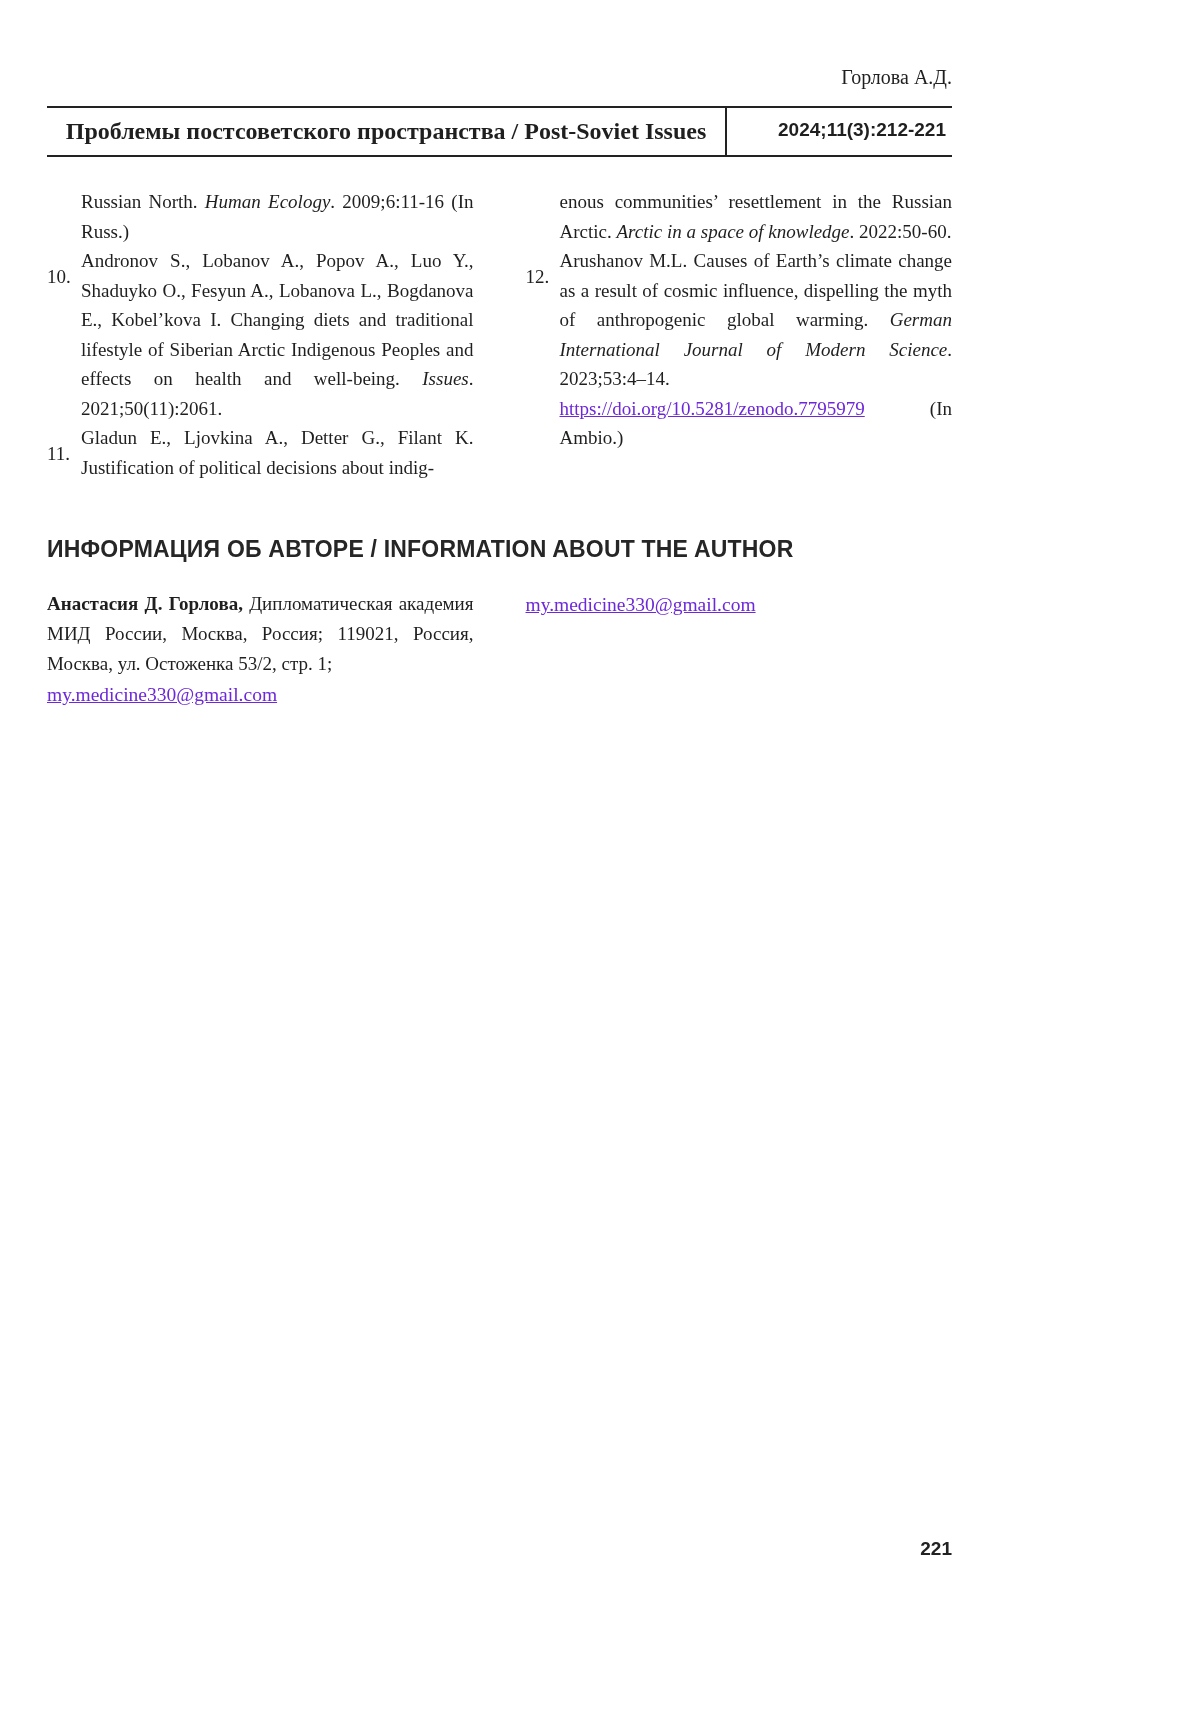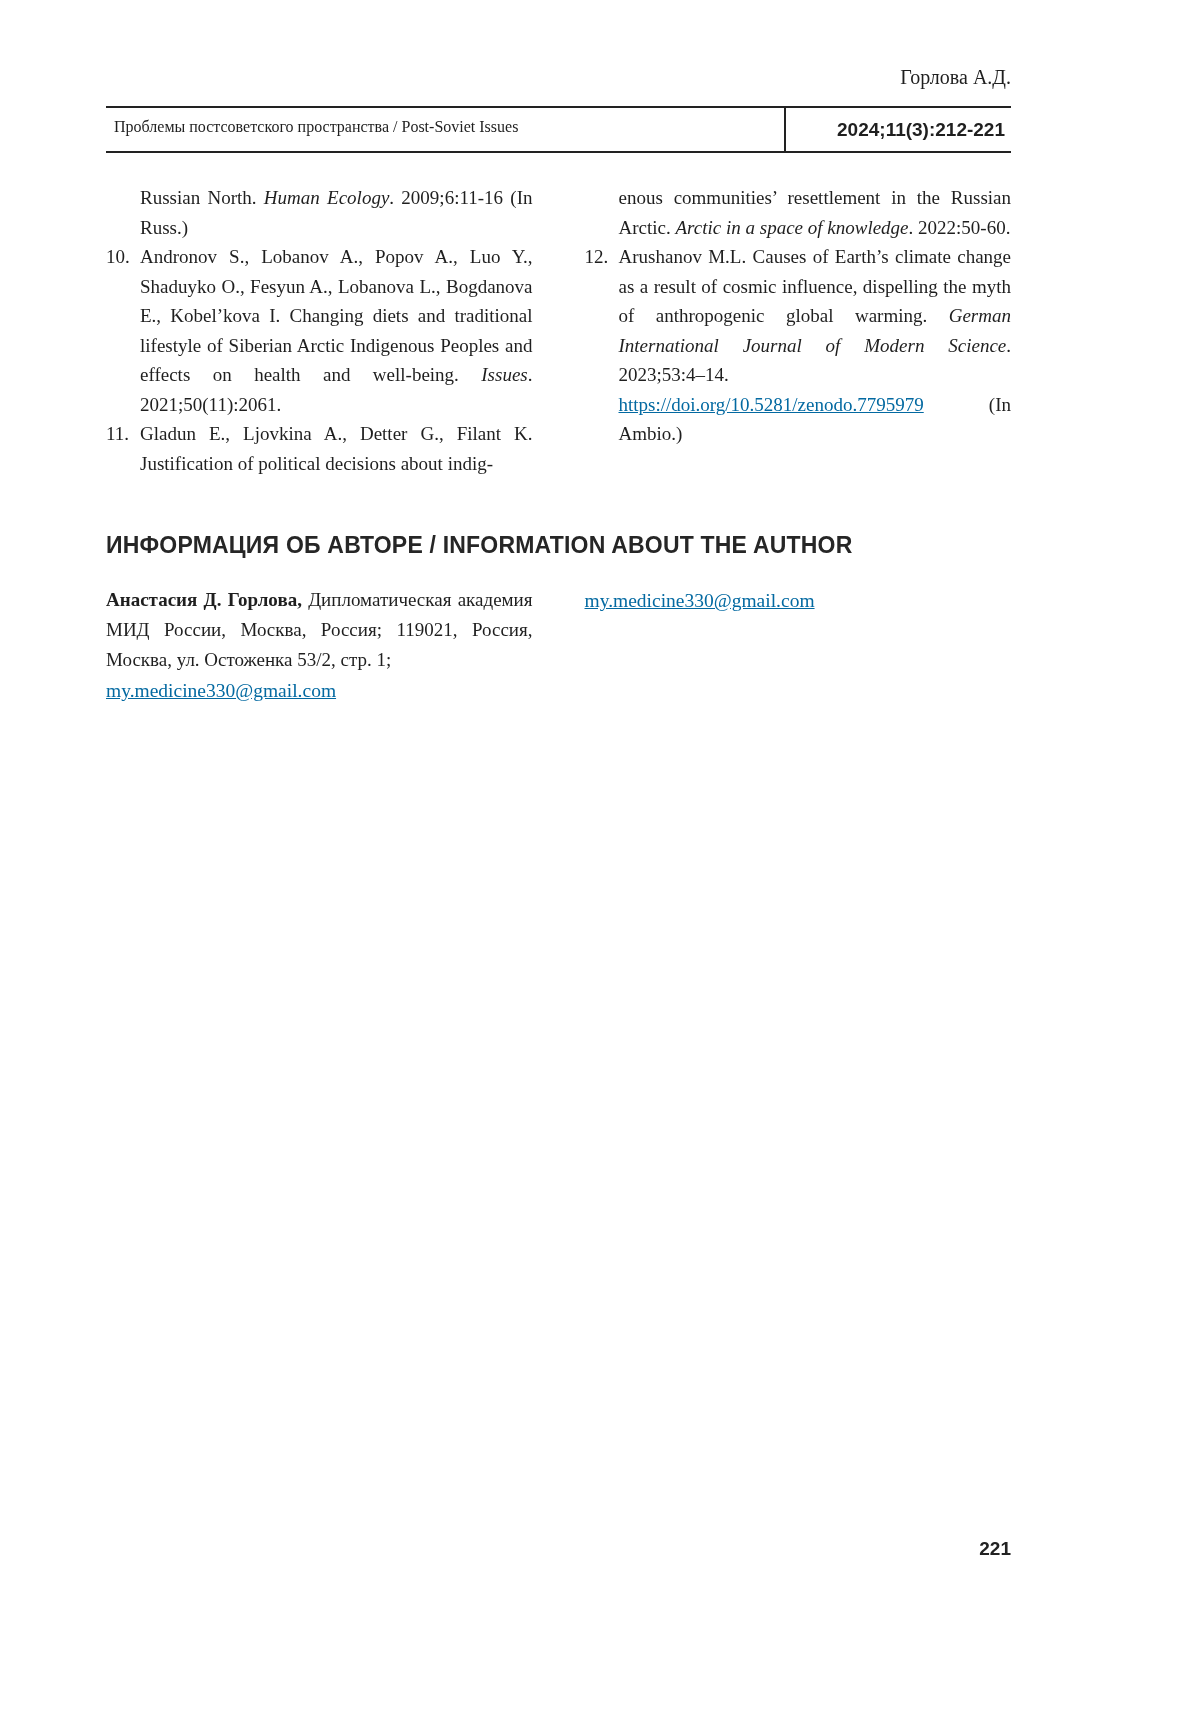--- a/index.html
+++ b/index.html
@@ -8,41 +8,42 @@
     height: 1710px;
     background: #ffffff;
     font-family: "Liberation Serif", serif;
     color: #1f1f1f;
     overflow: hidden;
   }
   .page {
     position: relative;
     width: 905px;
     height: 1534px;
-    margin-left: 106px;
+    margin-left: 47px;
   }
   
   .running-head {
     padding-top: 62px;
     text-align: right;
     font-size: 20px;
     line-height: 31px;
     margin-bottom: 13px;
   }
   
   .jbar {
     display: flex;
     align-items: stretch;
     border-top: 2px solid #222;
     border-bottom: 2px solid #222;
   }
   .jtitle {
     flex: 1;
-    font-weight: normal;
-    font-size: 16px;
+    text-align: center;
+    font-weight: bold;
+    font-size: 24px;
     padding: 10px 8px;
   }
   .jissue {
     width: 227px;
     border-left: 2px solid #222;
     text-align: right;
     font-family: "Liberation Sans", sans-serif;
     font-weight: bold;
     font-size: 19px;
     padding: 11px 6px 10px 6px;
@@ -59,26 +60,26 @@
   .ref {
     position: relative;
     padding-left: 34px;
     font-size: 19px;
     line-height: 29.5px;
     text-align: justify;
   }
   .ref-num {
     position: absolute;
     left: 0;
-    top: 0;
+    top: 16px;
   }
   .i { font-style: italic; }
   .b { font-weight: bold; }
   a.link, .link {
-    color: #0369a1;
+    color: #6d28d9;
     overflow-wrap: anywhere;
     cursor: pointer;
   }
   
   .section-heading {
     margin-top: 54px;
     font-family: Liberation Sans, sans-serif;
     font-weight: bold;
     font-size: 23px;
     letter-spacing: 0.2px;

